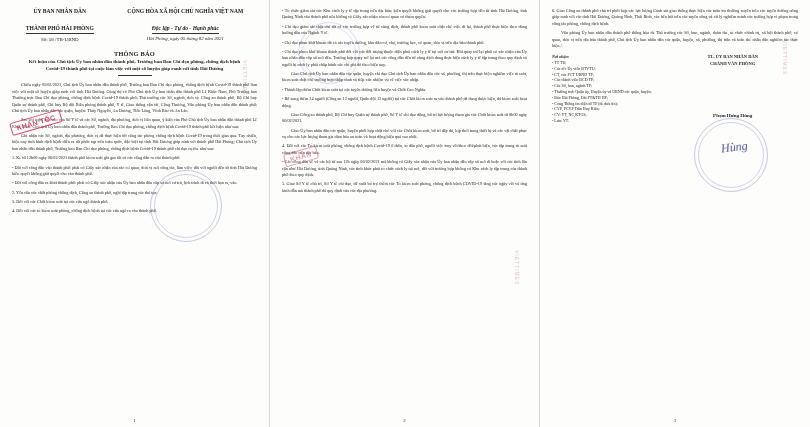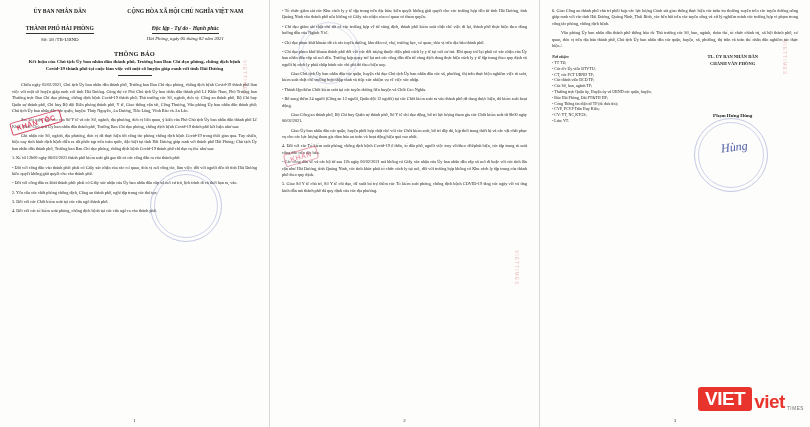--- a/index.html
+++ b/index.html
@@ -234,26 +234,17 @@
         <div class="sig-name">Phạm Hưng Hùng</div>
       </div>
     </div>
 
     <div class="seal" style="right:42px;top:118px;width:72px;height:72px;">
       <div class="inner"></div>
     </div>
     <div class="sig" style="right:62px;top:140px;">Hùng</div>
     <div class="vstamp" style="left:248px;top:40px;">VIETTIMES</div>
 
-    <div class="logo">
-      <div class="logo-row">
-        <div class="vt">VIET</div>
-        <div class="logo-col">
-          <div class="vt2">viet</div>
-        </div>
-        <div class="sub">TIMES</div>
-      </div>
-    </div>
 
     <div class="pgno">3</div>
   </div>
 
 </div>
 
 </body></html>

